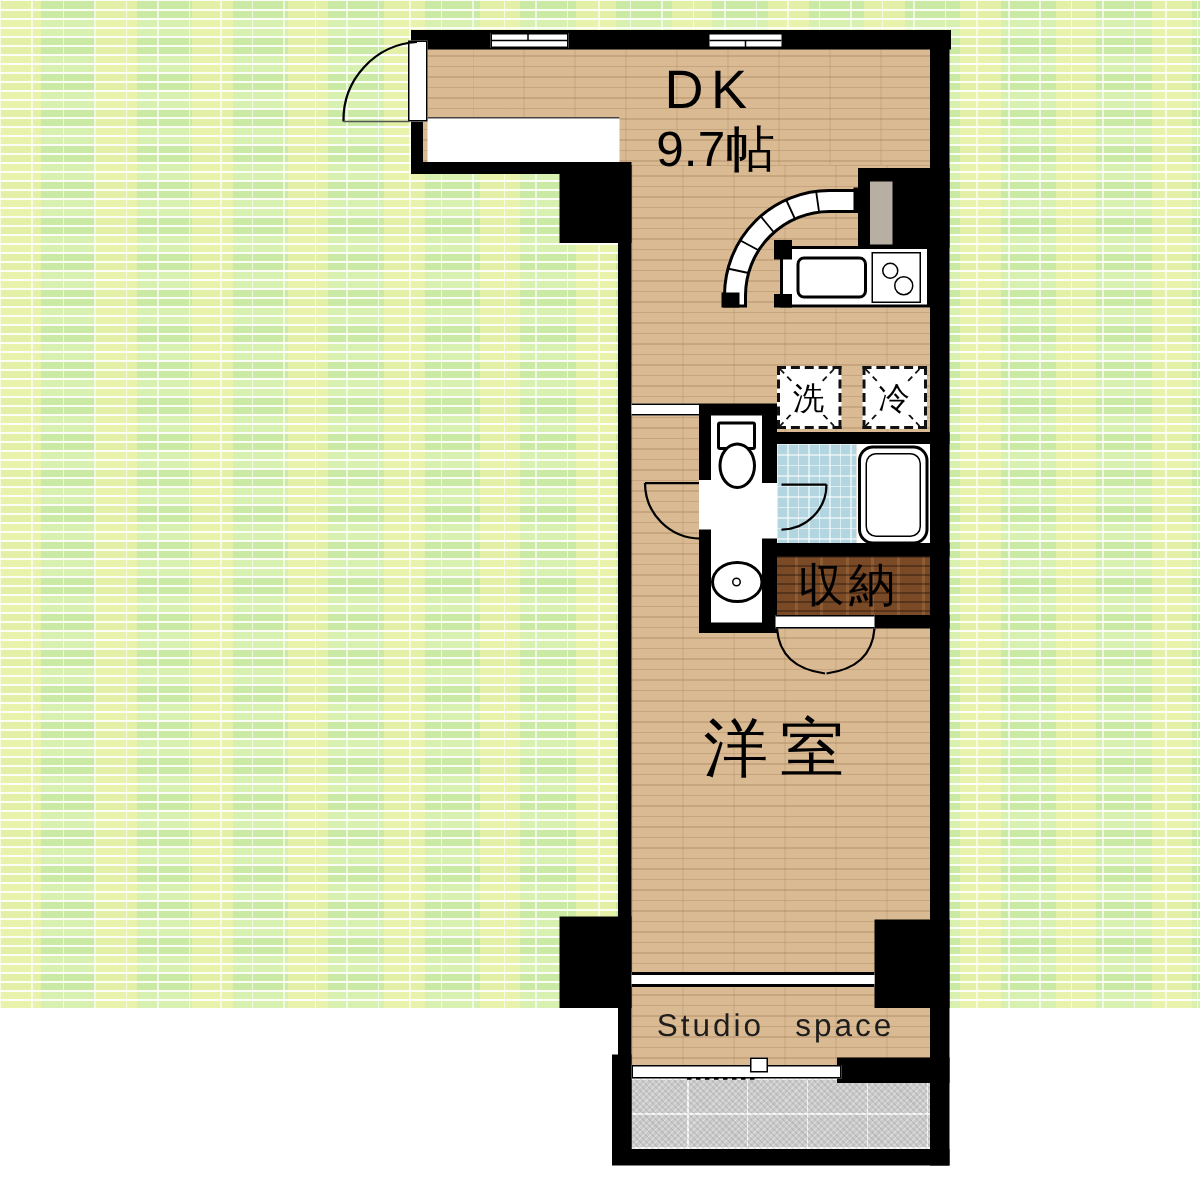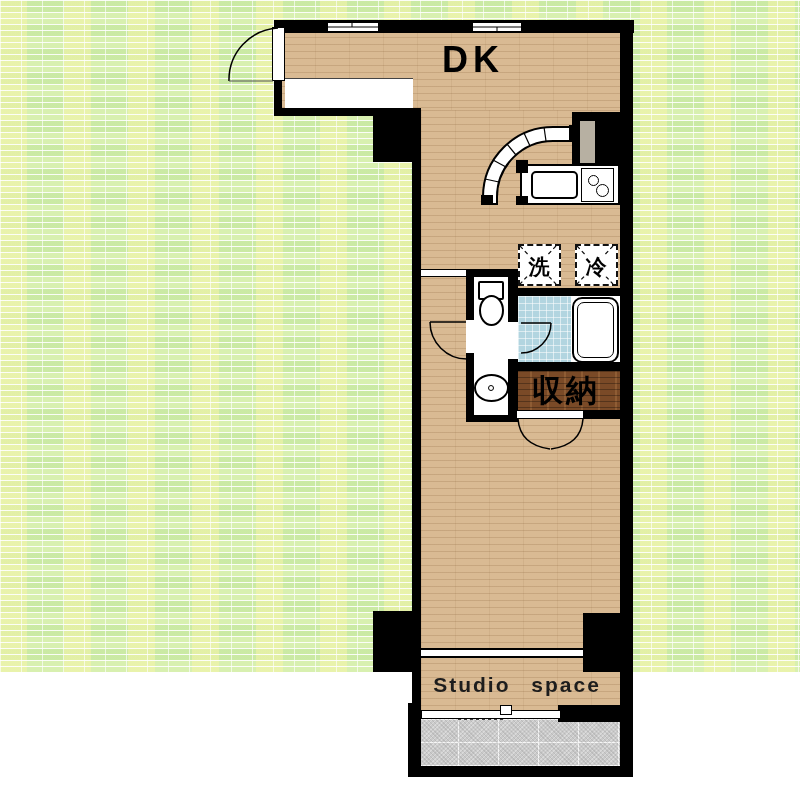--- a/index.html
+++ b/index.html
@@ -4,21 +4,21 @@
 <style>
   html,body{margin:0;padding:0;}
   body{width:800px;height:800px;overflow:hidden;
        font-family:"Liberation Sans","DejaVu Sans",sans-serif;}
   .canvas{position:relative;width:800px;height:672px;
     background-color:var(--c-background,#d8f0b0);
     background-image:
       repeating-linear-gradient(180deg, rgba(255,255,255,.9) 0 1px, rgba(255,255,255,0) 1px 6px),
       repeating-linear-gradient(90deg, rgba(255,255,255,.65) 0 1px, rgba(255,255,255,0) 1px 21px),
       repeating-linear-gradient(90deg, rgba(247,245,168,.55) 0 27px, rgba(247,245,168,0) 27px 64px),
-      repeating-linear-gradient(180deg, rgba(186,226,150,.45) 0 12px, rgba(186,226,150,0) 12px 24px); font-weight: bold;}
+      repeating-linear-gradient(180deg, rgba(186,226,150,.45) 0 12px, rgba(186,226,150,0) 12px 24px);}
   .abs{position:absolute;box-sizing:border-box;}
   .wall{background:var(--c-wall,#000);z-index:3;}
   .wood{z-index:1;background-color:var(--c-wood_floor,#d9ba93);
     background-image:
       repeating-linear-gradient(90deg, rgba(130,90,50,.10) 0 1px, rgba(0,0,0,0) 1px 34px),
       repeating-linear-gradient(180deg, rgba(125,85,45,.20) 0 1px, rgba(0,0,0,0) 1px 7px);}
   .white{background:#fff;}
   .tile{background-color:var(--c-bath_tile,#b2d5e0);
     background-image:
       repeating-linear-gradient(90deg, rgba(255,255,255,.55) 0 1px, rgba(255,255,255,0) 1px 7px),
@@ -139,18 +139,20 @@
     <line x1="458" y1="719" x2="503" y2="719" stroke="#000" stroke-width="1.5" stroke-dasharray="3,3"></line>
     <g stroke="#000" stroke-width="1">
       <line x1="328" y1="27" x2="378" y2="27"></line>
       <line x1="352" y1="22" x2="352" y2="27"></line>
       <line x1="473" y1="27" x2="521" y2="27"></line>
       <line x1="497" y1="27" x2="497" y2="32"></line>
     </g>
   </svg>
 
   <div class="lbl" style="left:473px;top:60px;font-size:36px;letter-spacing:5px;">DK</div>
+  <div class="lbl" style="left:477px;top:99px;font-size:33px;">9.7帖</div>
+  <div class="lbl" style="left:520px;top:500px;font-size:43px;letter-spacing:8px;">洋室</div>
   <div class="lbl" style="left:566px;top:390px;font-size:31px;letter-spacing:3px;text-align:center;">収納</div>
   <div class="lbl" style="left:539px;top:266px;font-size:21px;background:#fff;padding:0 2px;">洗</div>
   <div class="lbl" style="left:596px;top:266px;font-size:21px;background:#fff;padding:0 2px;">冷</div>
   <div class="lbl" style="left:517px;top:684px;font-size:21px;color:#1d1d1d;letter-spacing:2px;word-spacing:13px;">Studio space</div>
 
 </div>
 
 </body></html>

